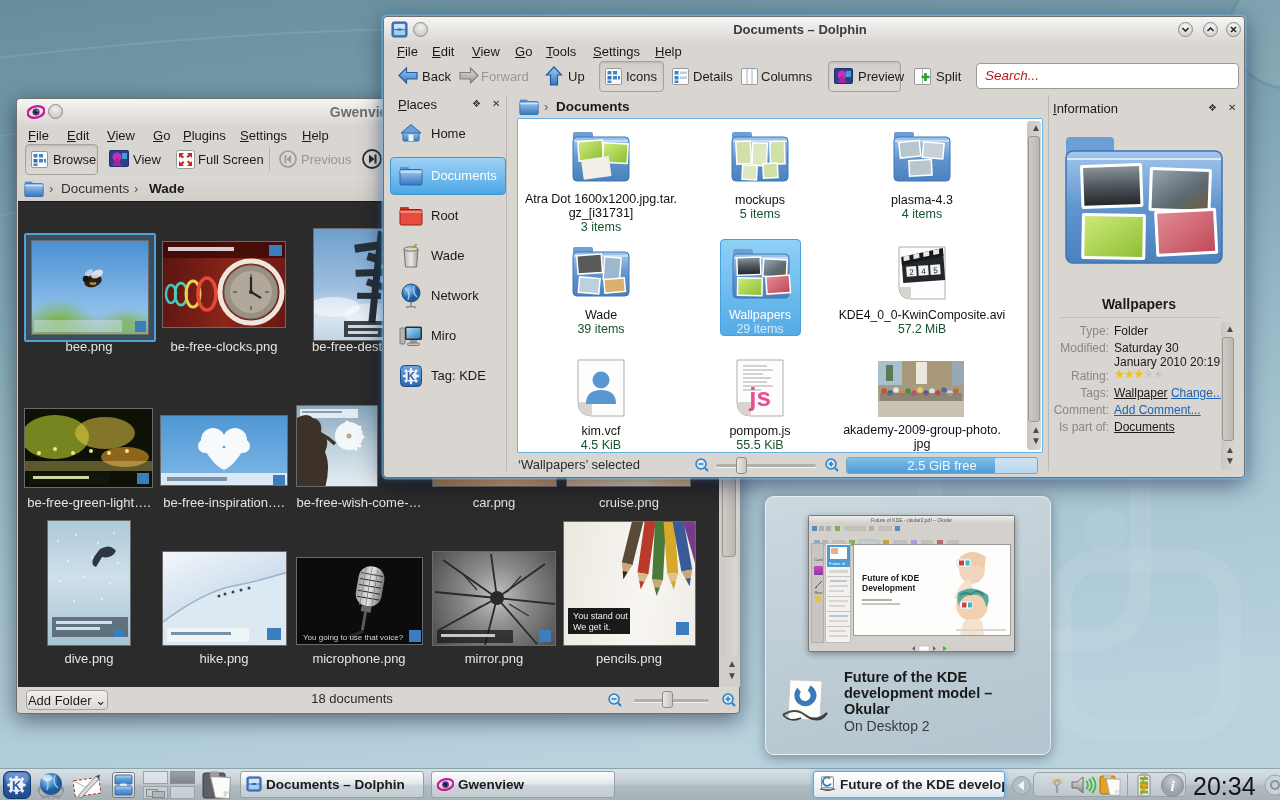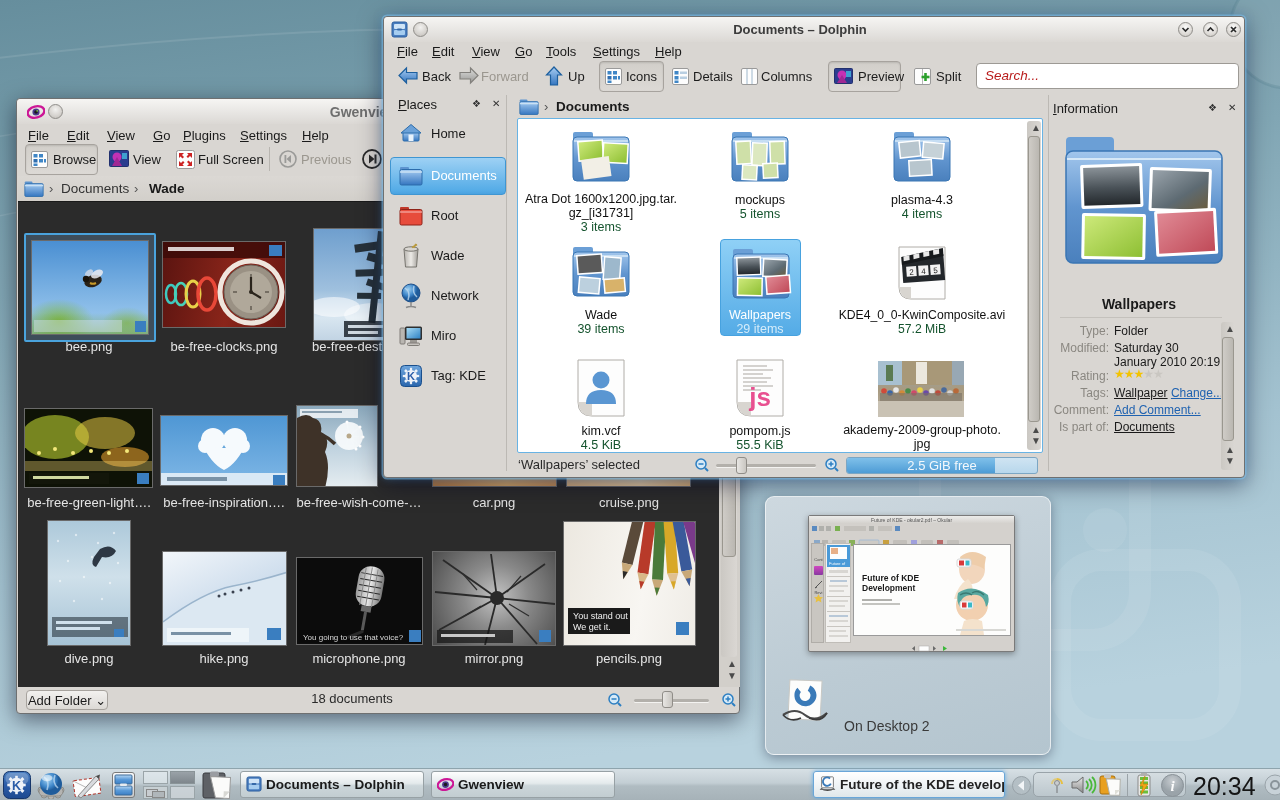--- a/index.html
+++ b/index.html
@@ -1027,20 +1027,21 @@
         </svg>
     </div>
   </div>
 
   <svg class="abs" style="left:15px;top:180px;" width="48" height="54" viewBox="0 0 48 54">
     <path d="M10,2 L42,5 L38,44 L6,41 Z" fill="#fdfdfc" stroke="#c8c8c4" transform="rotate(-3 24 23)"></path>
     <path d="M17,10 a11,11 0 1,0 13,-1 l-3,5 a5.5,5.5 0 1,1 -7,0.5 Z" fill="#3a7ab8" transform="rotate(-6 24 16)"></path>
     <path d="M2,38 Q14,30 24,38 Q34,46 46,36" fill="none" stroke="#4a4a4a" stroke-width="2.2"></path>
     <path d="M2,38 Q10,46 20,41 M46,36 Q40,46 28,41" fill="none" stroke="#3a3a3a" stroke-width="1.6"></path>
   </svg>
+  <div class="abs" style="left:78px;top:172px;width:190px;font-size:14.5px;font-weight:bold;color:#1a1a1a;line-height:16px;">Future of the KDE<br>development model –<br>Okular</div>
   <div class="abs" style="left:78px;top:221px;font-size:14px;color:#3a3a3a;">On Desktop 2</div>
 </div>
 
 <div id="taskbar">
   <svg class="abs" style="left:3px;top:2px;" width="28" height="28" viewBox="0 0 28 28">
     <rect x="0.5" y="0.5" width="27" height="27" rx="6" fill="url(#kbg)" stroke="#16366a"></rect>
     <rect x="2.5" y="2" width="23" height="11" rx="5" fill="rgba(255,255,255,0.22)"></rect>
     <g fill="#eef2f8">
       <circle cx="13.5" cy="14" r="7.2"></circle>
       <g>

